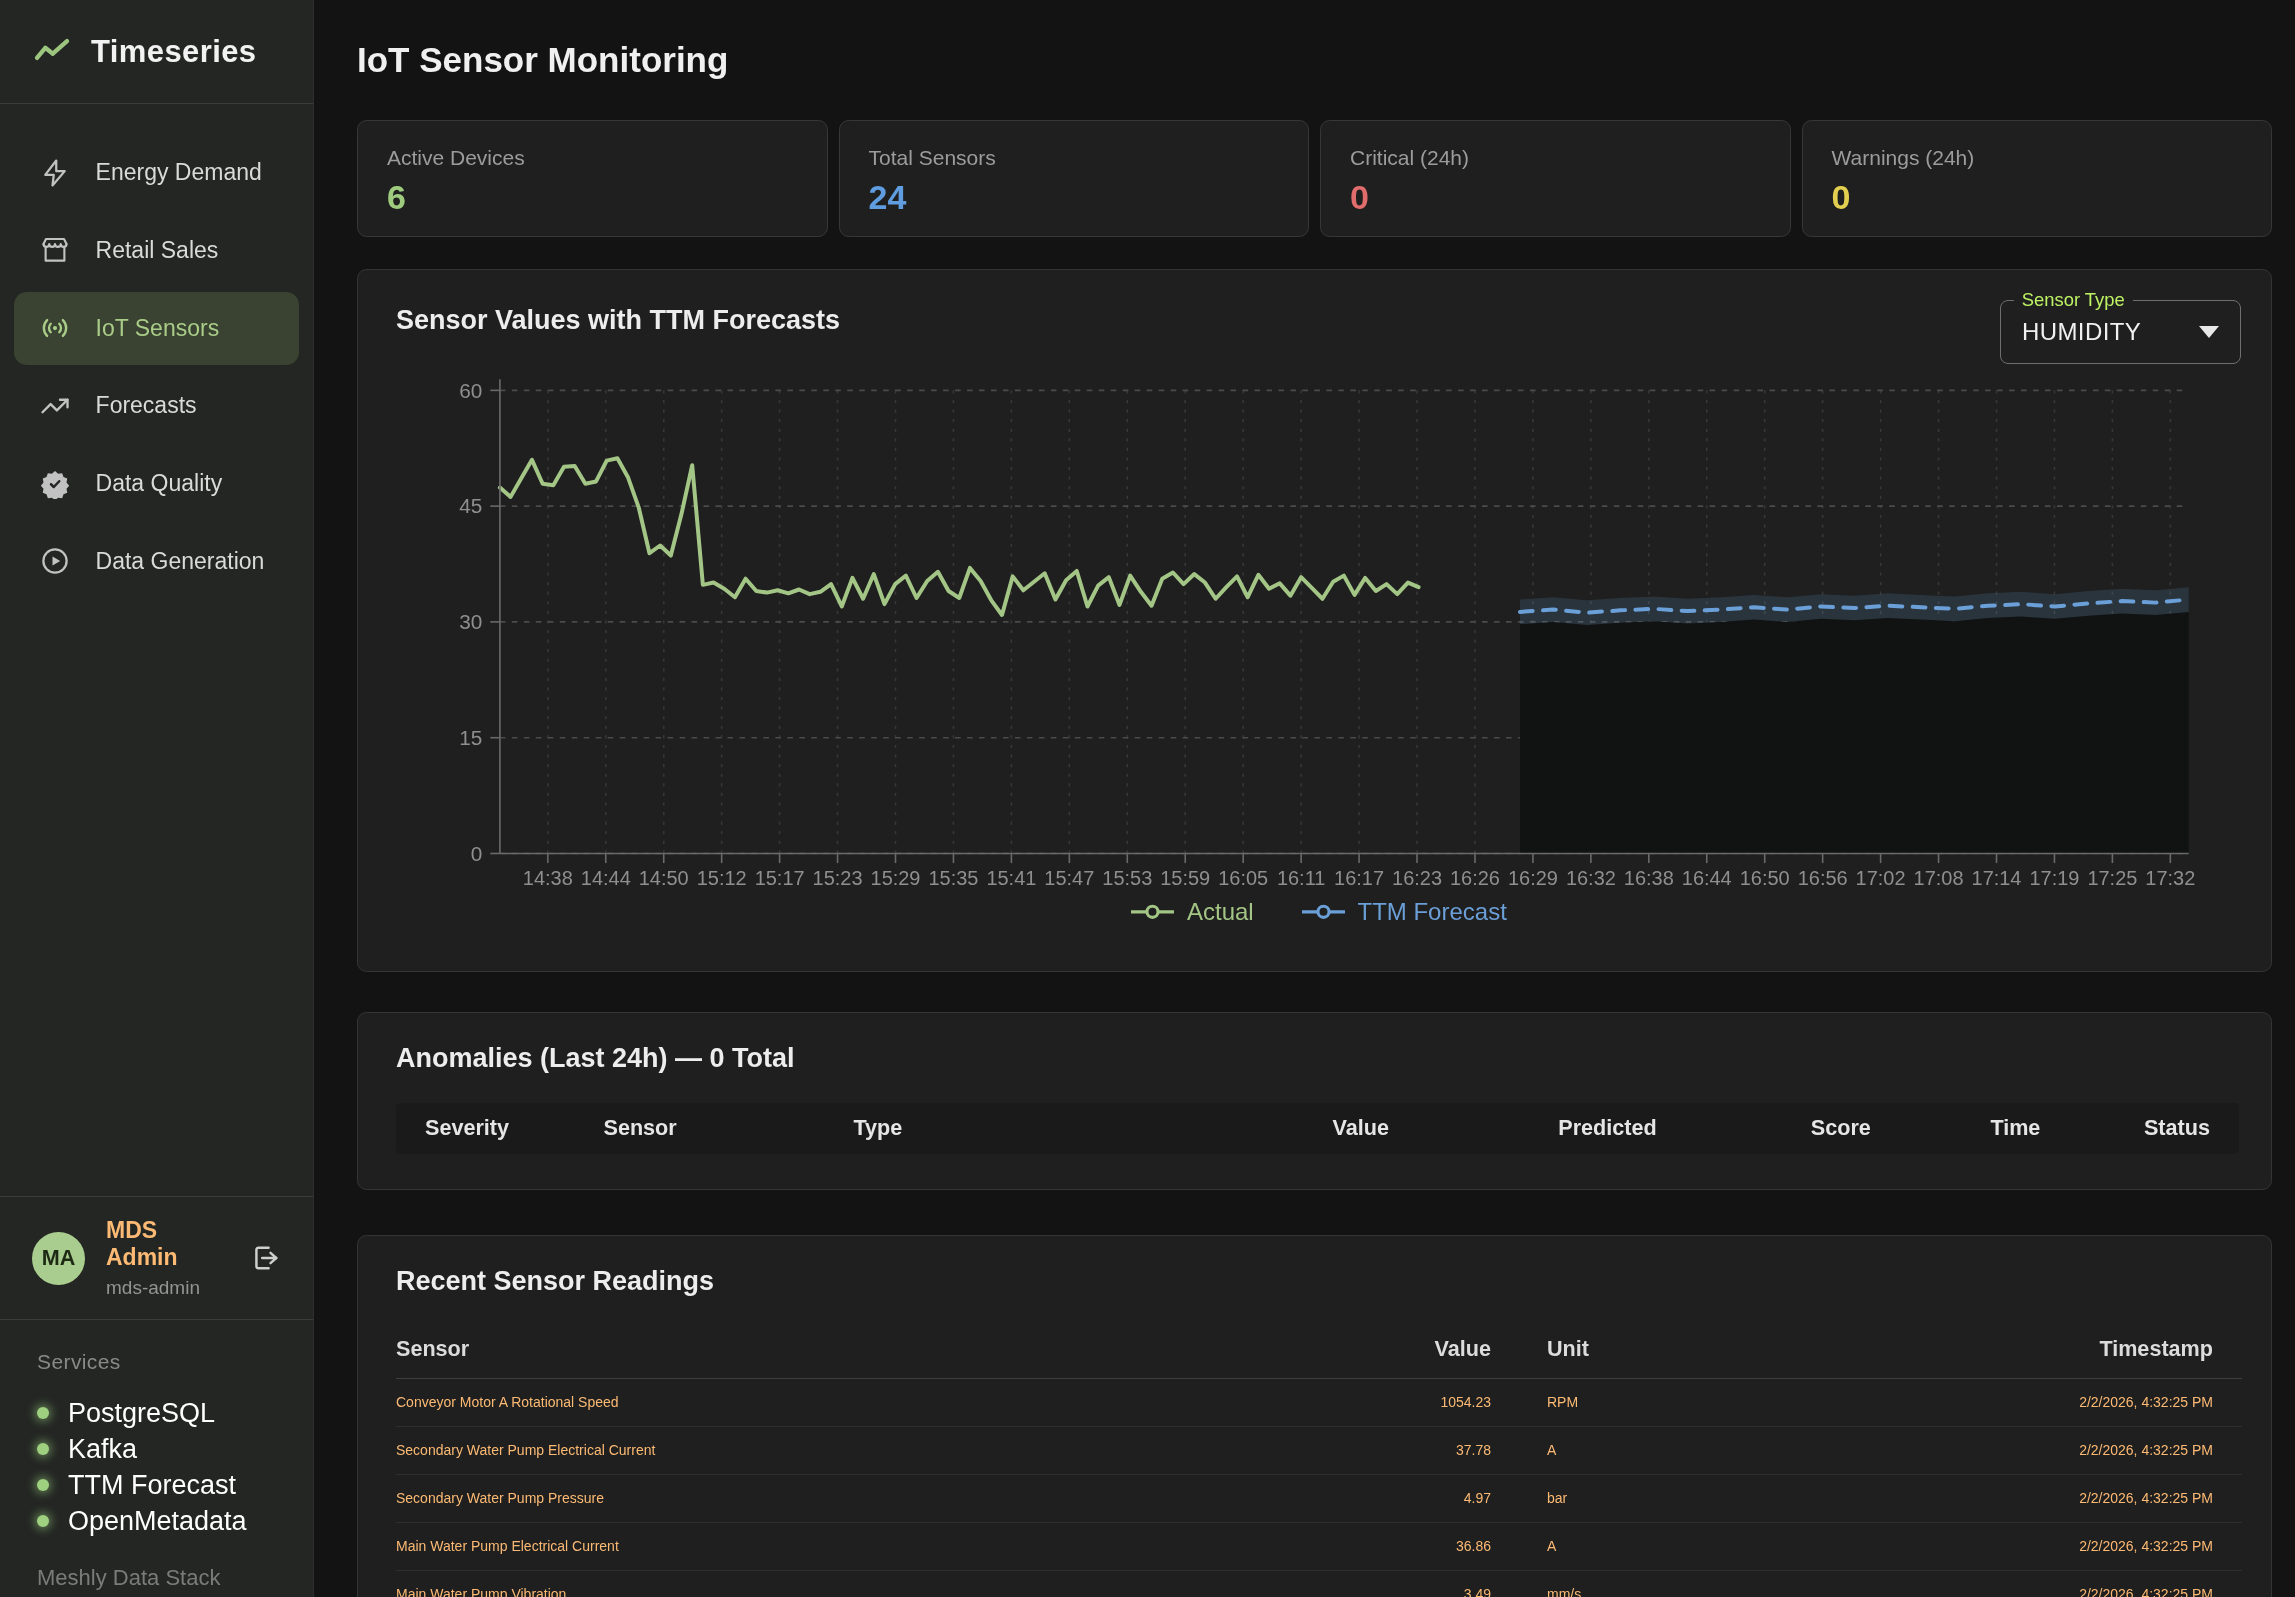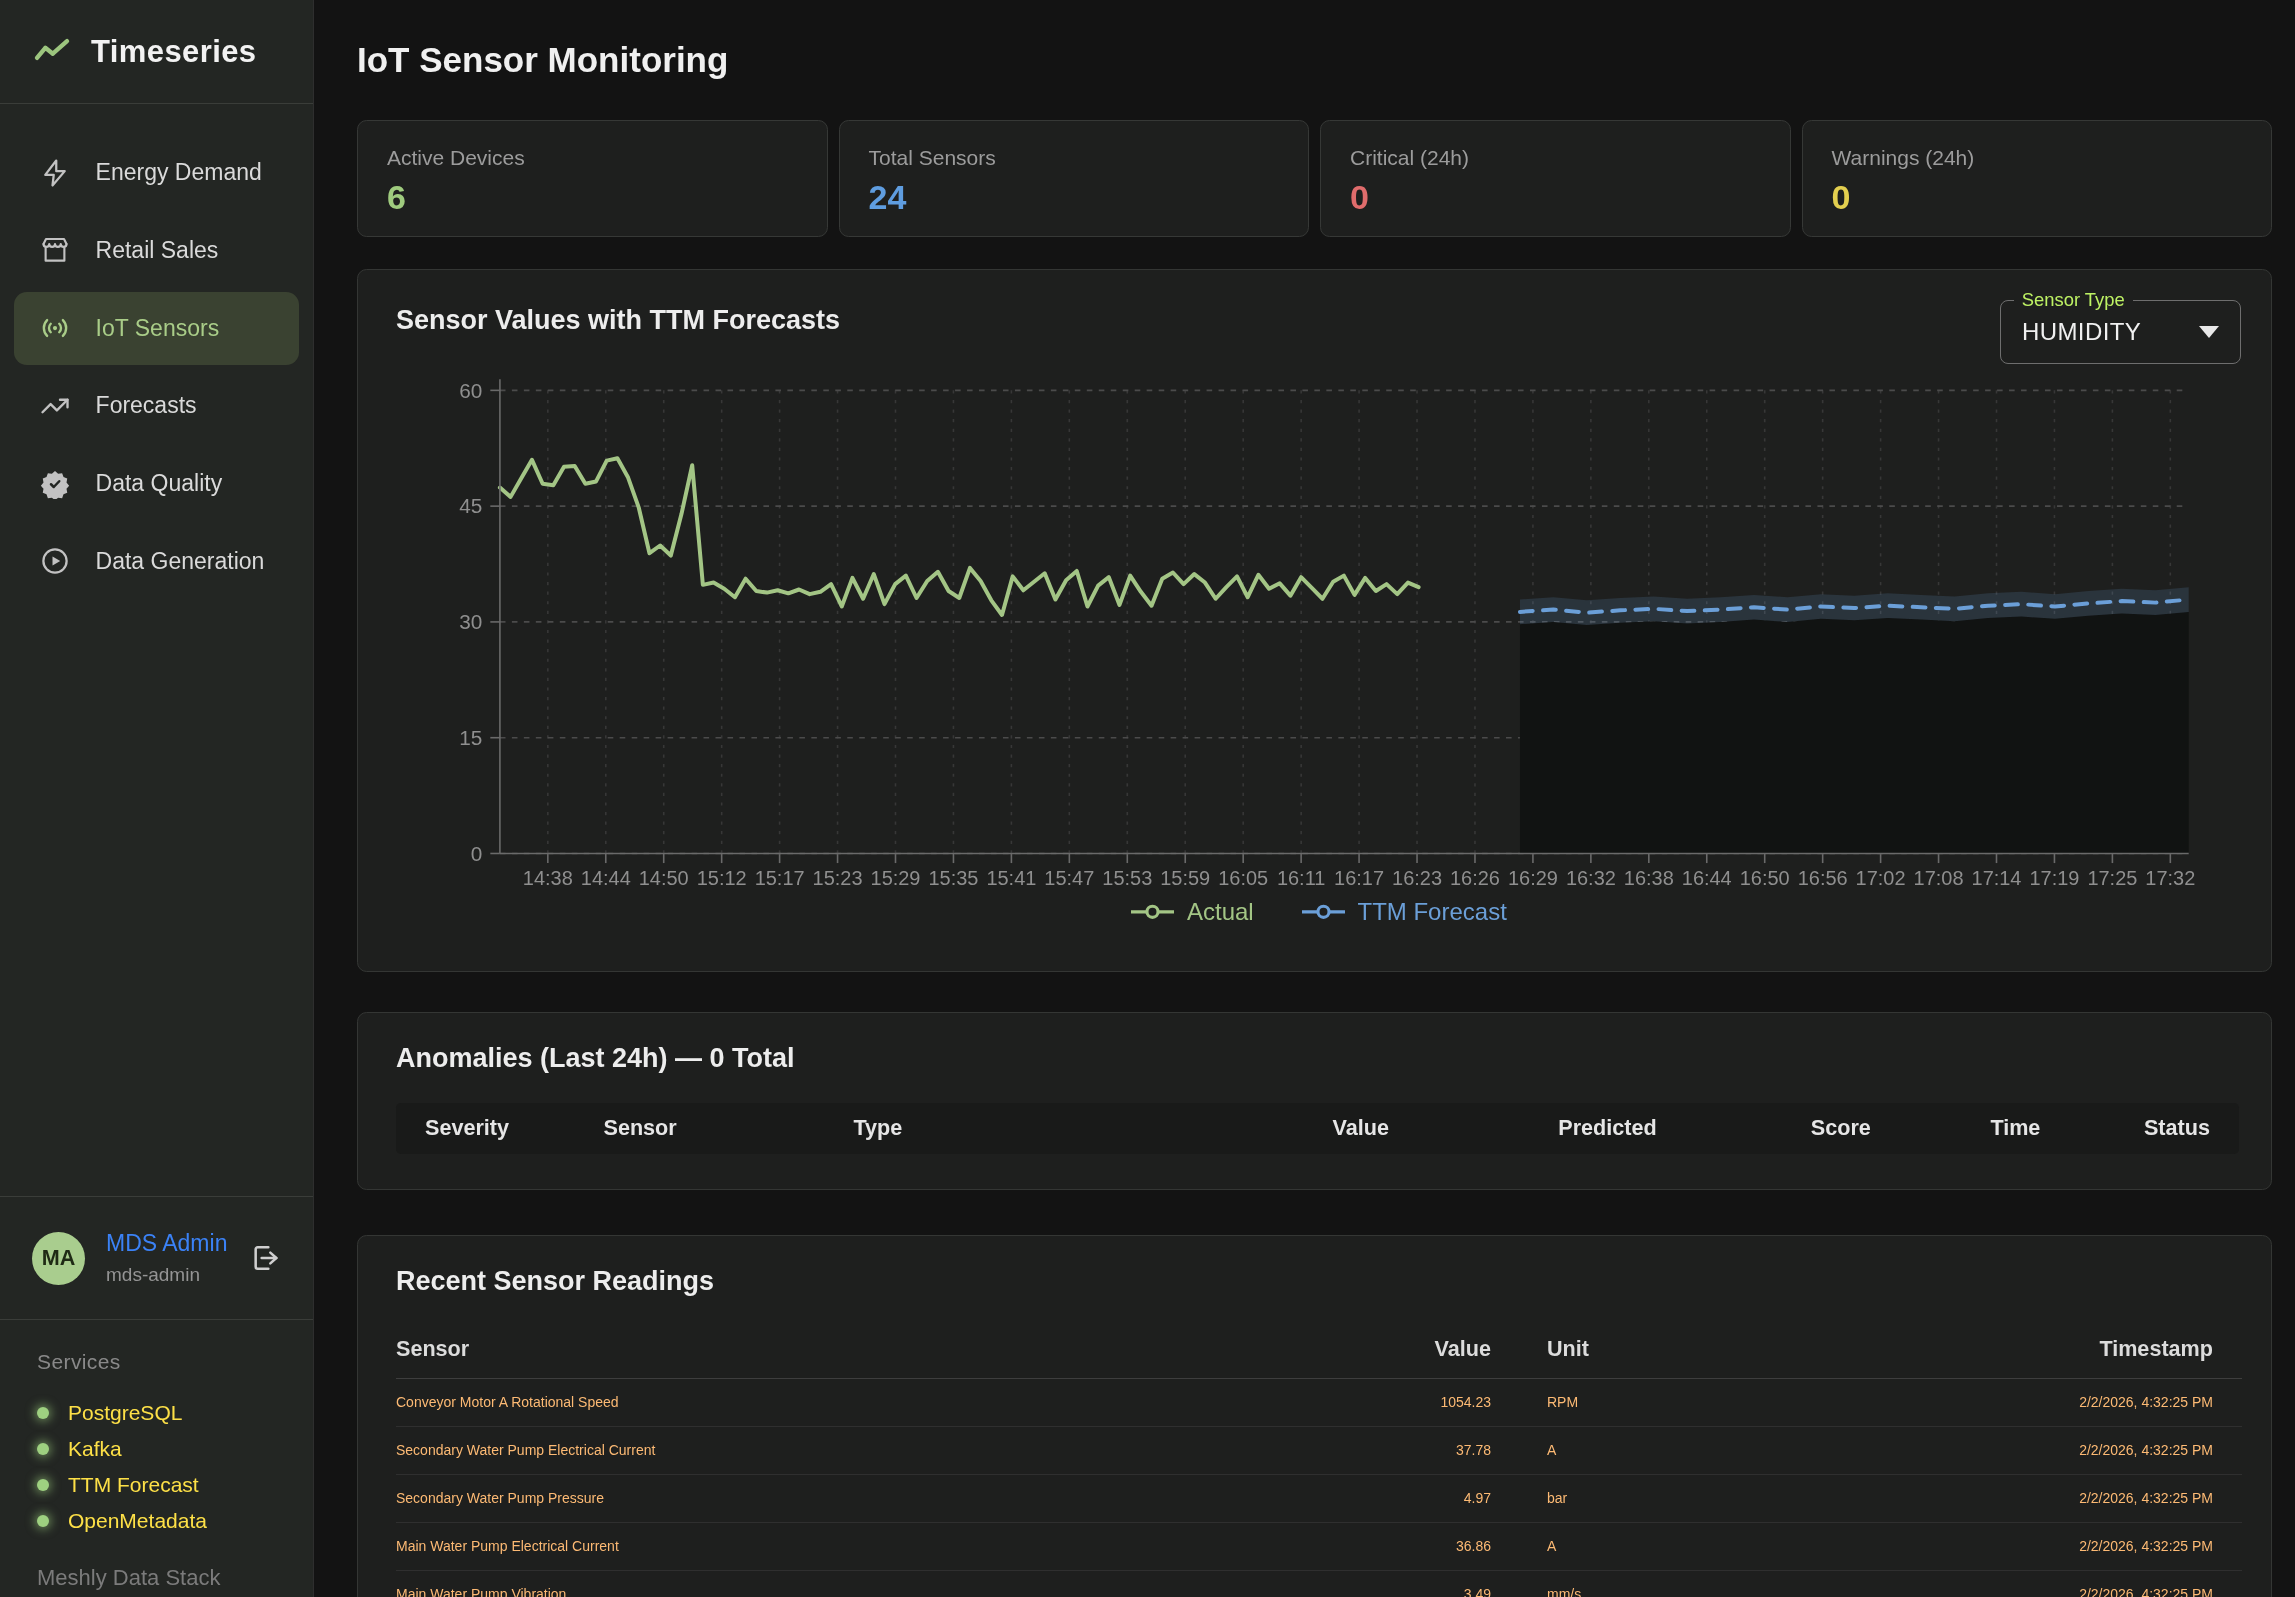--- a/index.html
+++ b/index.html
@@ -23,32 +23,32 @@
   .nav-item .nicon svg { width:100%; height:100%; }
   .nav-item .nlabel { font-size:23px; color:#dadada; }
   .nav-item.active { background:#3a4231; }
   .nav-item.active .nlabel { color:#a9cd88; }
   .nav-item.active .nicon { color:#a9cd88; }
 
   .user-card { flex:none; border-top:0.8px solid #3a3d39; padding:0 32px; height:123px;
                display:flex; align-items:center; gap:21px; }
   .avatar { width:53px; height:53px; border-radius:50%; background:#a9cd8e; color:#1f2a15;
             display:flex; align-items:center; justify-content:center; font-size:21.6px; font-weight:700; flex:none; }
-  .user-name { font-size:23px; color:#3b82f6; font-weight:400; }
+  .user-name { font-size:23px; color:#fdba74; font-weight:700; }
   .user-sub { font-size:19px; color:#949494; margin-top:6.4px; }
   .logout-btn { margin-left:auto; width:32px; height:32px; color:#cfcfcf; cursor:pointer; }
   .logout-btn svg { width:100%; height:100%; }
 
   .services { flex:none; border-top:0.8px solid #3a3d39; padding:30px 37px 0 37px; height:278px; }
   .services-label { font-size:21px; color:#898989; letter-spacing:0.4px; }
   .service-list { margin-top:21px; }
   .service-item { display:flex; align-items:center; gap:19px; height:36px; }
   .service-dot { width:12px; height:12px; border-radius:50%; background:#9ed080; flex:none;
                  box-shadow:0 0 9.6px 2.4px rgba(158,208,128,0.55); }
-  .service-name { font-size:21px; color:#fde047; }
+  .service-name { font-size:27px; color:#ffffff; }
   .services-footer { margin-top:25.6px; font-size:22px; color:#7b7b7b; }
 
   
   .main { flex:1; padding:27px 23px 0 43px; overflow:hidden; }
   .page-title { font-size:35px; font-weight:700; color:#f0f0f0; margin-top:12.8px; }
 
   .stats-row { display:flex; gap:11px; margin-top:40px; }
   .stat-card { flex:1; height:117px; background:#1e1f1e; border:0.8px solid #363836;
                border-radius:9.6px; padding:25.6px 29px; }
   .stat-label { font-size:21px; color:#9c9c9c; }

